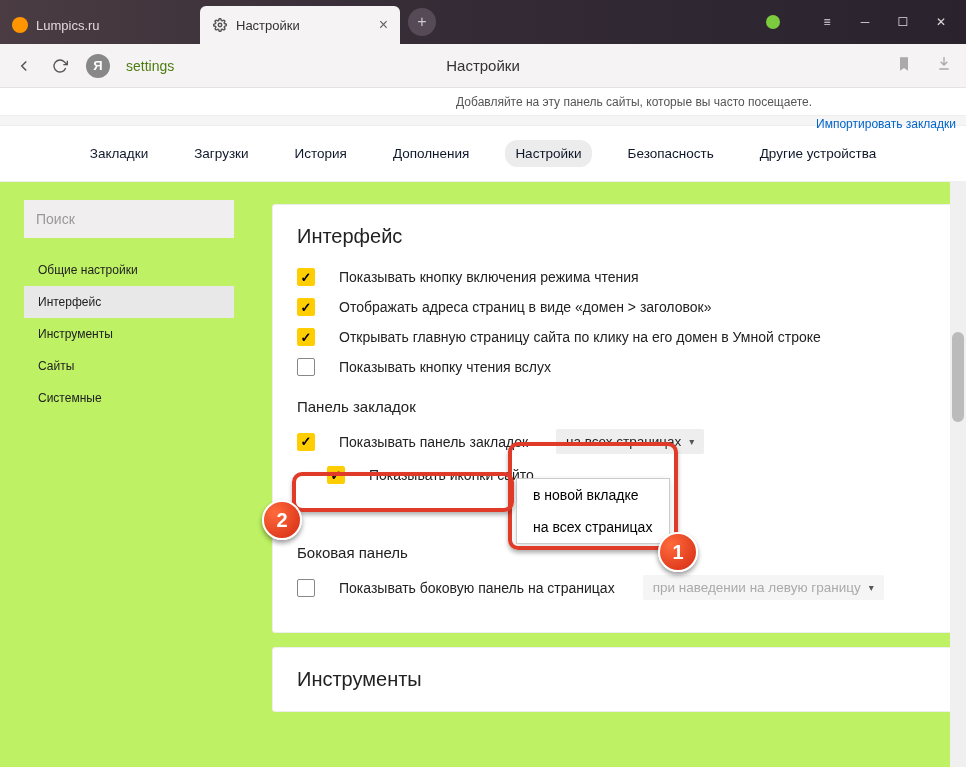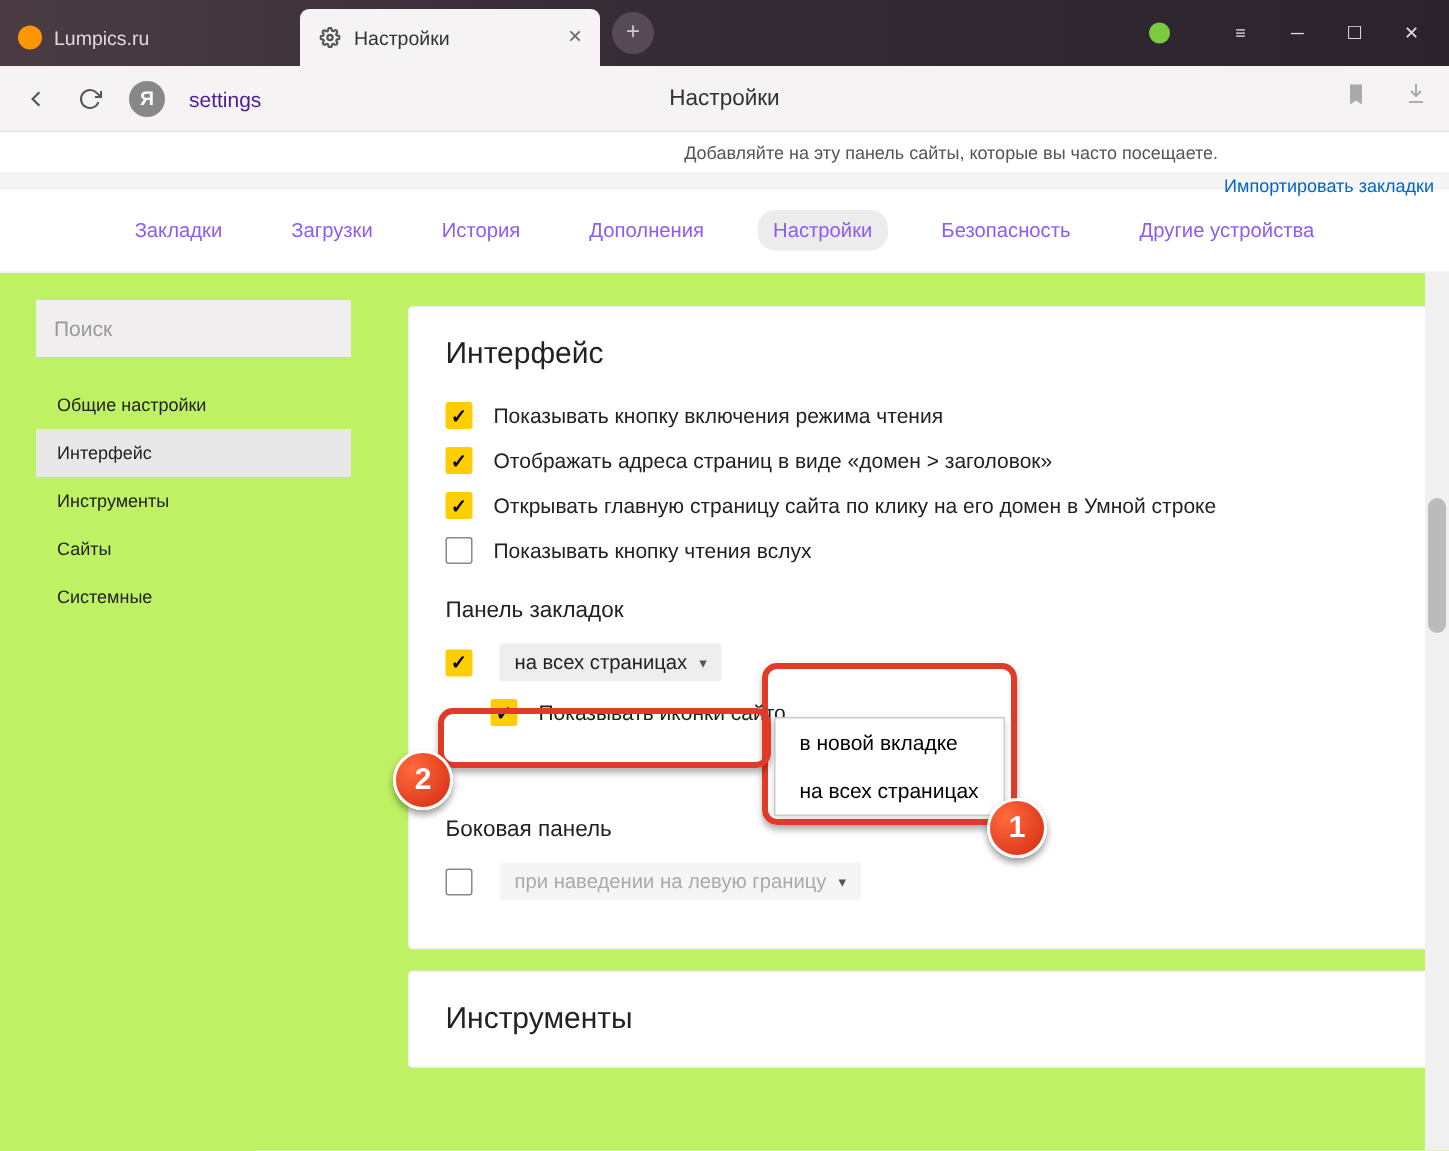--- a/index.html
+++ b/index.html
@@ -15,48 +15,48 @@
     .tab-close { margin-left: auto; color: #666; font-size: 16px; cursor: pointer; }
     .newtab { width: 28px; height: 28px; border-radius: 50%; background: #554a55; color: #ccc; display: flex; align-items: center; justify-content: center; margin-left: 8px; font-size: 16px; cursor: pointer; }
     .window-controls { margin-left: auto; display: flex; gap: 24px; padding-right: 18px; color: #e0d8dc; align-items: center; }
     .wc { width: 14px; cursor: pointer; font-size: 12px; text-align: center; }
     .status-dot { width: 14px; height: 14px; border-radius: 50%; background: #7cca3e; margin-right: 16px; }
     
     
     .addrbar { height: 44px; background: #f5f3f4; display: flex; align-items: center; padding: 0 14px; gap: 16px; border-bottom: 1px solid #e6e3e4; }
     .nav-btn { width: 20px; height: 20px; color: #555; cursor: pointer; display: flex; align-items: center; justify-content: center; }
     .addr-icon { width: 24px; height: 24px; border-radius: 50%; background: #888; color: #fff; display: flex; align-items: center; justify-content: center; font-size: 13px; font-weight: bold; }
-    .addr-text { color: #4c1d95; font-size: 14px; }
+    .addr-text { color: #4d7c0f; font-size: 14px; }
     .page-title { position: absolute; left: 50%; transform: translateX(-50%); font-size: 15px; color: #333; }
     .addr-right { margin-left: auto; display: flex; gap: 24px; color: #aaa; }
     
     
     .bookbar { height: 28px; background: #fff; display: flex; align-items: center; padding: 0 10px; font-size: 12px; color: #555; gap: 4px; border-bottom: 1px solid #eee; justify-content: flex-end; }
     .bookbar a { color: #0066cc; text-decoration: none; margin-top: 45px; }
     
     
     .sync-divider { height: 10px; background: #f5f5f5; border-bottom: 1px solid #eee; }
     
     
-    .topnav { height: 56px; display: flex; align-items: center; justify-content: center; gap: 26px; font-size: 13.5px; color: #8b5cf6; border-bottom: 1px solid #f0f0f0; background:#fff; }
+    .topnav { height: 56px; display: flex; align-items: center; justify-content: center; gap: 26px; font-size: 13.5px; color: #0f172a; border-bottom: 1px solid #f0f0f0; background:#fff; }
     .topnav-item { cursor: pointer; padding: 6px 10px; }
     .topnav-item.active { background: #ececec; border-radius: 12px; }
     
     
     .main { display: flex; height: calc(767px - 44px - 44px - 28px - 10px - 56px); background:#bef264; }
     .sidebar { width: 250px; padding: 18px 0 18px 24px; }
     .search-box { width: 210px; height: 38px; background: #f0eeee; border: none; padding: 0 12px; font-size: 14px; color: #999; display:flex; align-items:center; margin-bottom: 16px; }
     .side-item { padding: 9px 14px; font-size: 12px; color: #222; cursor: pointer; width: 210px; }
     .side-item.active { background: #e8e8e8; }
     
     .content { flex: 1; padding: 22px 10px 22px 22px; overflow-y: auto; position: relative; }
     .card { background: #fff; border: 1px solid #eee; border-radius: 3px; padding: 20px 24px; margin-bottom: 14px; }
     .section-title { font-size: 20px; font-weight: 400; margin-bottom: 20px; color: #222; }
     .subsection-title { font-size: 15px; font-weight: 400; margin: 22px 0 14px 0; color: #222; }
-    .check-row { display: flex; align-items: center; gap: 14px; margin-bottom: 12px; font-size: 14px; color: #222; }
+    .check-row { display: flex; align-items: center; gap: 24px; margin-bottom: 12px; font-size: 14px; color: #222; }
     .check-row.indent { margin-left: 30px; }
     .checkbox { width: 18px; height: 18px; border: 1.5px solid #888; border-radius: 2px; display: flex; align-items: center; justify-content: center; flex-shrink: 0; }
     .checkbox.checked { background: #ffcd00; border-color: #ffcd00; }
     .checkbox.checked::after { content: '✓'; font-size: 13px; font-weight: bold; color: #000; }
     
     .dropdown { display: inline-flex; align-items: center; background: #eee; padding: 5px 10px; font-size: 13.5px; gap: 8px; cursor: pointer; border-radius: 2px; margin-left: 4px; }
     .dropdown .arrow { font-size: 10px; color: #555; }
     .dropdown.disabled { color: #aaa; background: #f5f5f5; }
     
     .dropdown-menu { position: absolute; background: #fff; border: 1px solid #ccc; box-shadow: 0 2px 6px rgba(0,0,0,0.15); }
@@ -171,40 +171,42 @@
       </div>
       <div class="check-row">
         <div class="checkbox"></div>
         <span>Показывать кнопку чтения вслух</span>
       </div>
 
       <div class="subsection-title">Панель закладок</div>
 
       <div class="check-row">
         <div class="checkbox checked"></div>
+        <span>Показывать панель закладок</span>
         <span class="dropdown">
           <span>на всех страницах</span>
           <span class="arrow">▾</span>
         </span>
       </div>
 
       <div class="check-row indent">
         <div class="checkbox checked"></div>
         <span>Показывать иконки сайто</span>
       </div>
 
       <div class="dropdown-menu" style="left:266px; top:296px; width:154px;">
         <div class="dropdown-menu-item">в новой вкладке</div>
         <div class="dropdown-menu-item">на всех страницах</div>
       </div>
 
       <div class="subsection-title" style="margin-top:60px;">Боковая панель</div>
 
       <div class="check-row">
         <div class="checkbox"></div>
+        <span>Показывать боковую панель на страницах</span>
         <span class="dropdown disabled">
           <span>при наведении на левую границу</span>
           <span class="arrow">▾</span>
         </span>
       </div>
     </div>
 
     <div class="card">
       <div class="section-title" style="margin-bottom:0;">Инструменты</div>
     </div>

